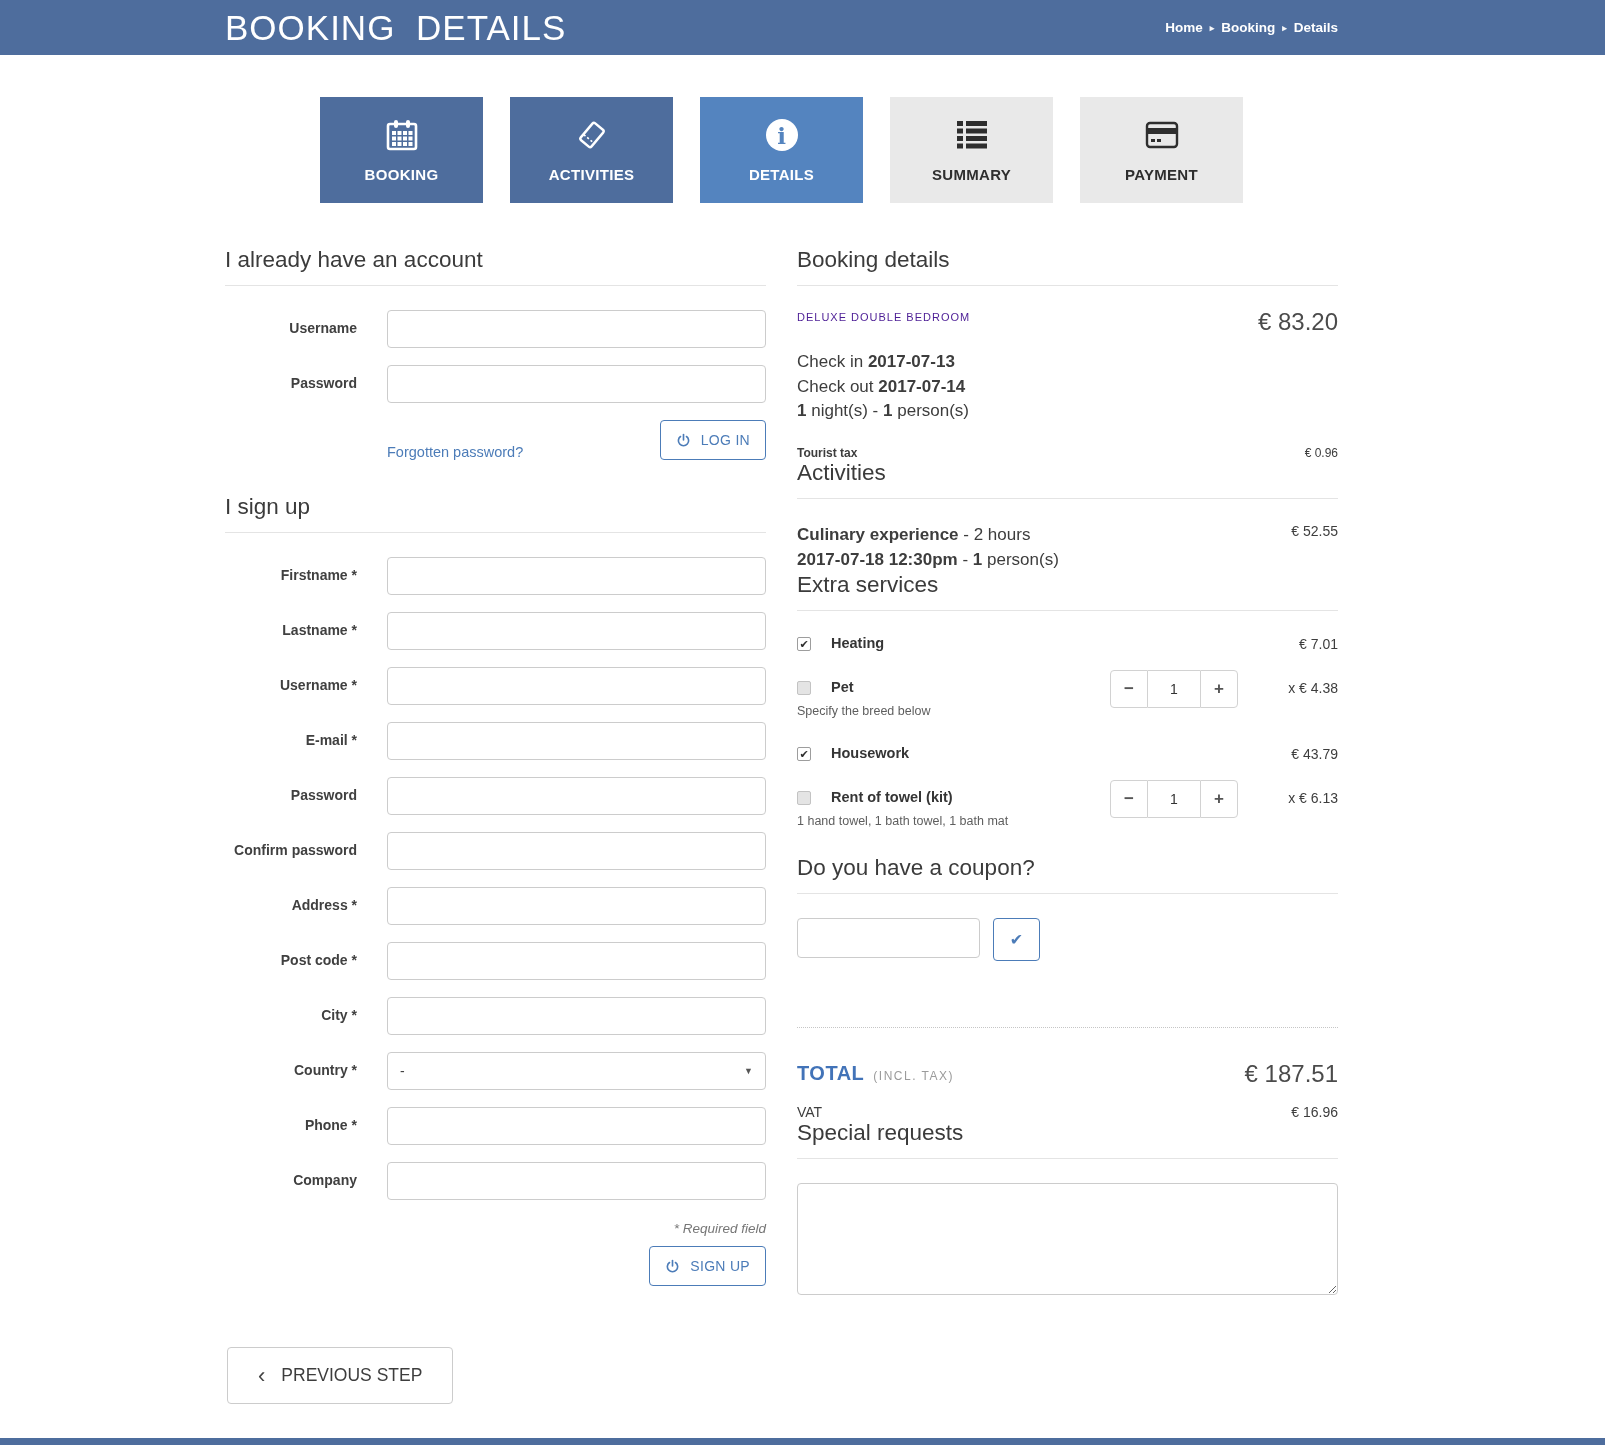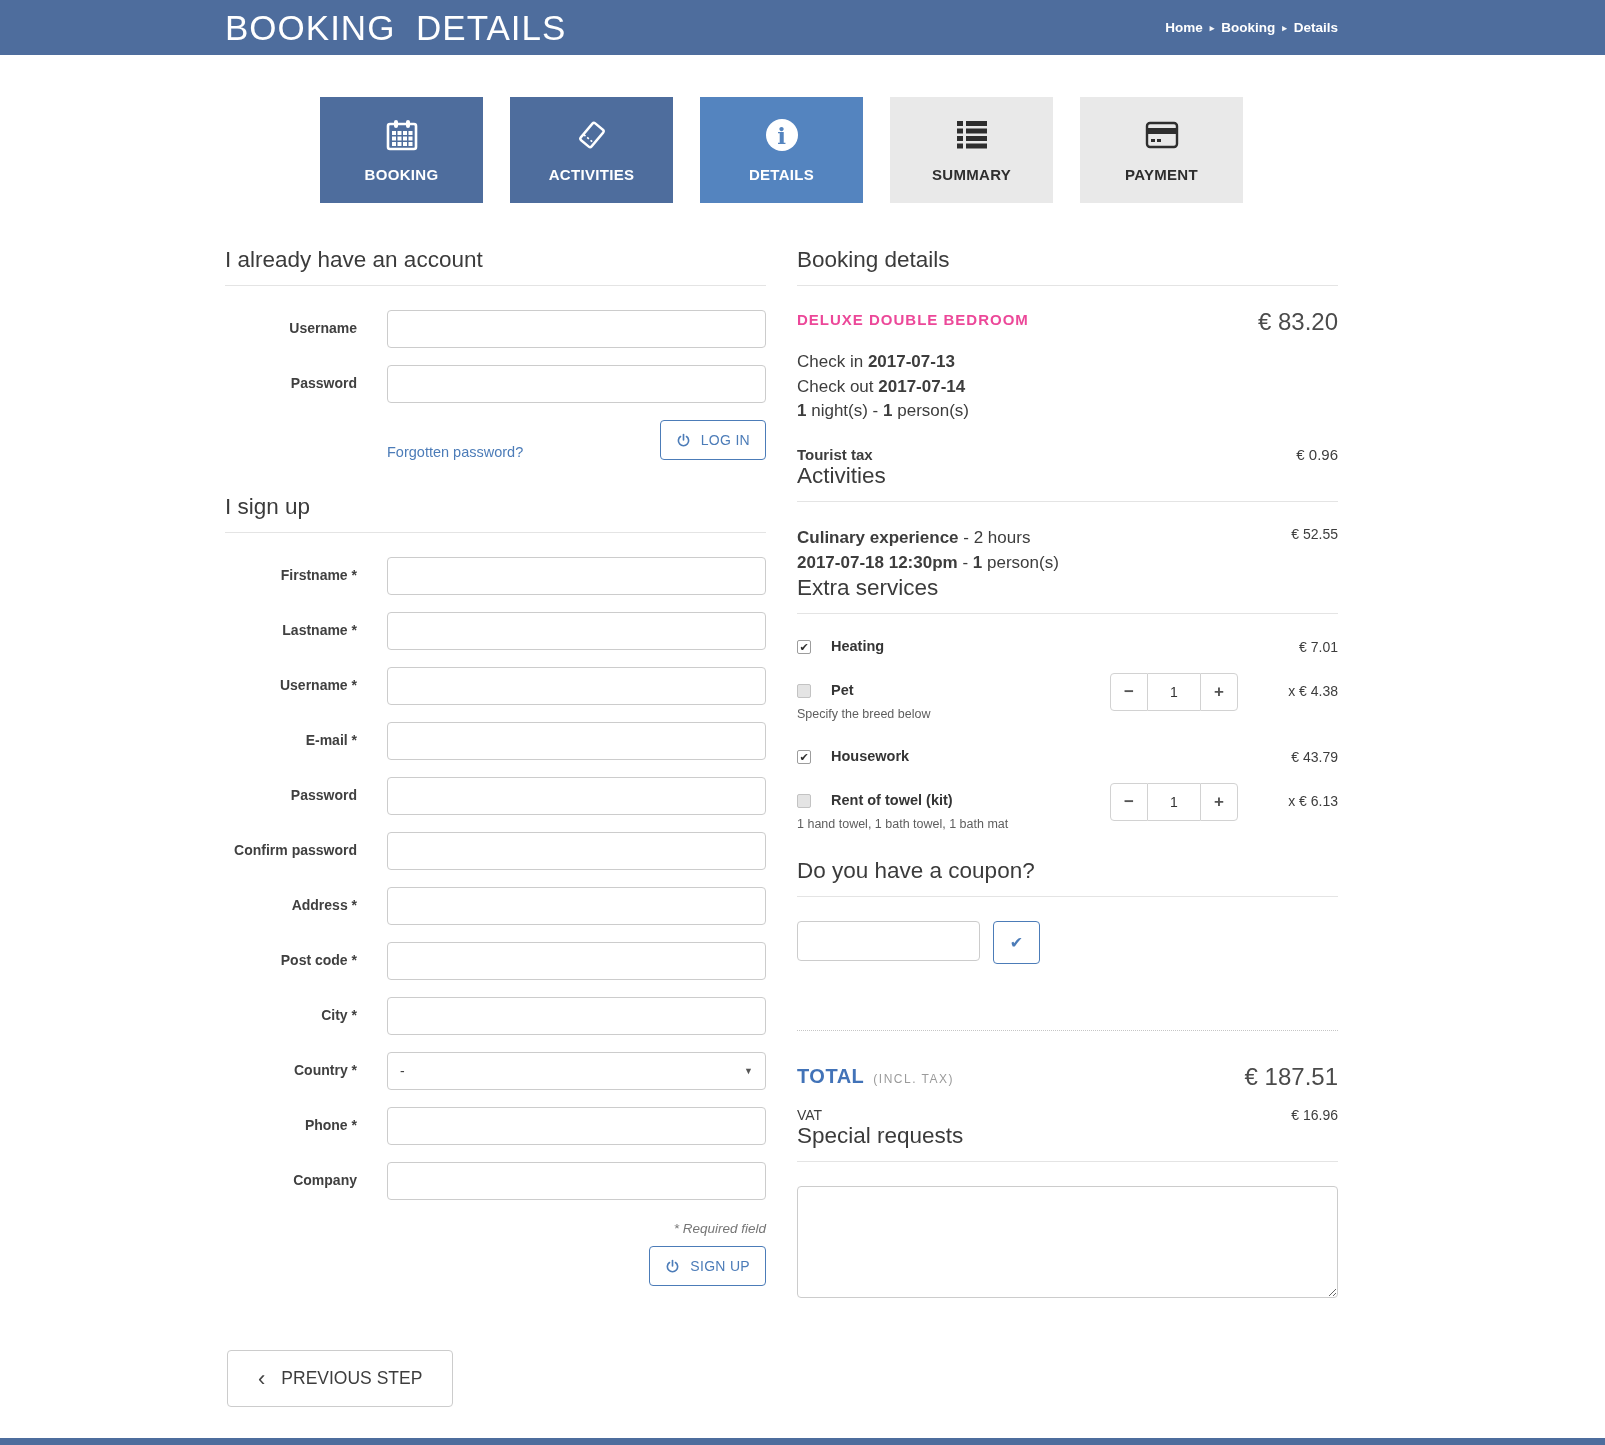--- a/index.html
+++ b/index.html
@@ -60,25 +60,25 @@
   .required-note { font-style:italic; color:#767676; font-size:13.5px; margin-bottom:10px; }
 
   .prev-wrap { margin:48px 0 0 227px; }
   .btn-prev { display:inline-flex; align-items:center; gap:16px; height:57px; padding:0 30px;
               background:#fff; border:1px solid #ccc; border-radius:4px; color:#3d3d3d;
               font-family:inherit; font-size:17.5px; cursor:pointer; }
   .chevron-left { font-size:22px; line-height:1; color:#444; }
 
   
   .room-row { display:flex; justify-content:space-between; align-items:flex-start; margin-bottom:16px; }
-  .room-name { color:#ec4899; font-weight:bold; font-size:15px; letter-spacing:1px; line-height:1.3; max-width:240px; }
+  .room-name { color:#4c1d95; font-weight:normal; font-size:11px; letter-spacing:1px; line-height:1.3; max-width:240px; }
   .big-price { font-size:24px; font-weight:400; color:#4b4b4b; line-height:1; }
 
   .detail-line { font-size:17px; line-height:1.45; color:#3d3d3d; }
-  .tax-row { display:flex; justify-content:space-between; font-size:15px; margin-top:22px; }
+  .tax-row { display:flex; justify-content:space-between; font-size:12px; margin-top:22px; }
   .bold { font-weight:bold; }
 
   .block-gap { margin-top:46px; }
 
   .activity-row { display:flex; justify-content:space-between; align-items:flex-start; }
   .activity-price { font-size:14px; }
 
   .service-row { display:flex; align-items:flex-start; margin-bottom:27px; }
   .service-left { flex:1; }
   .label-line { display:flex; align-items:flex-end; gap:20px; }

